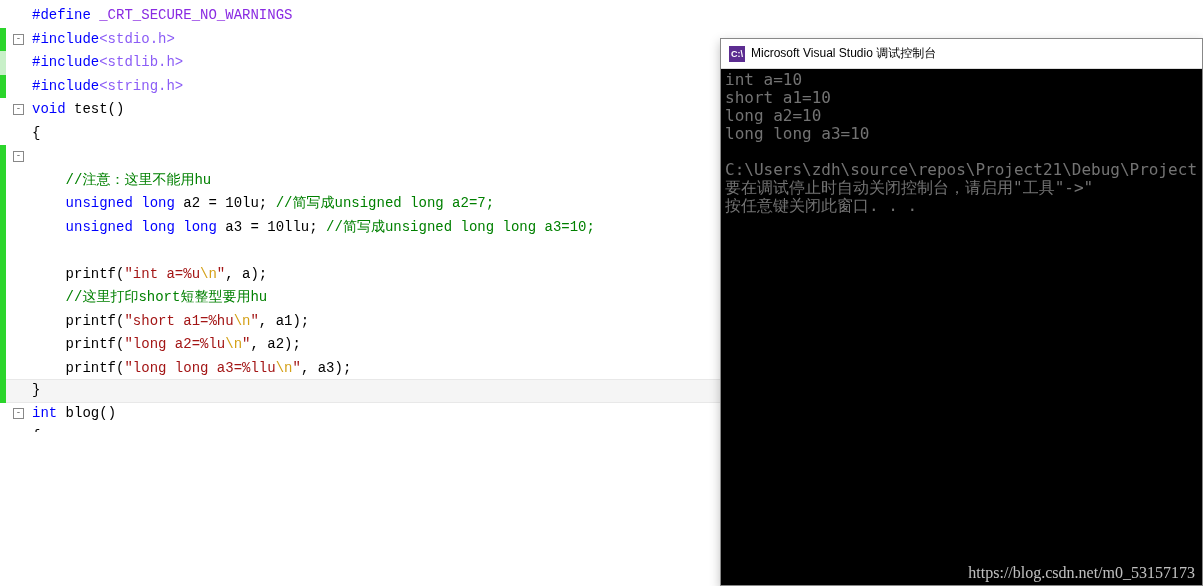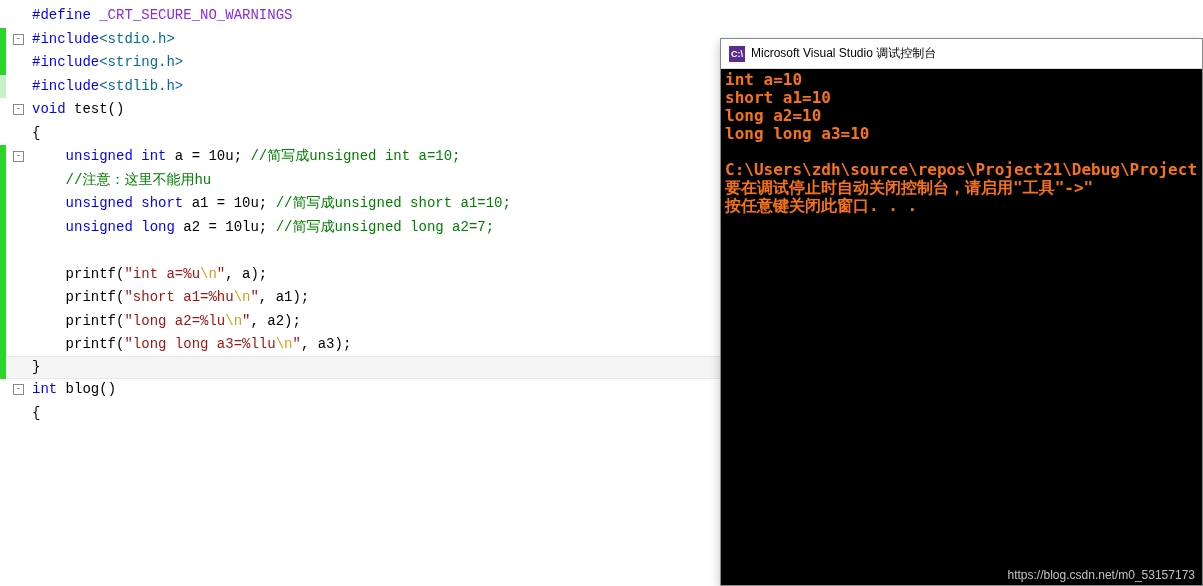--- a/index.html
+++ b/index.html
@@ -69,21 +69,21 @@
   padding-left: 4px;
 }
 .cursor-line {
   background: #f5f5f5;
   border-top: 1px solid #e8e8e8;
   border-bottom: 1px solid #e8e8e8;
   margin: -1px 0;
 }
 .kw { color: #0000ff; }
 .macro { color: #8a2be2; }
-.inc { color: #0369a1; font-family: Liberation Mono, monospace; }
+.inc { color: #8b5cf6; font-family: Liberation Mono, monospace; }
 .str { color: #a31515; }
 .esc { color: #d4a017; }
 .comment { color: #008000; }
 .punct { color: #000; }
 .ident { color: #000000; }
 
 .console-window {
   position: absolute;
   left: 720px;
   top: 38px;
@@ -119,28 +119,28 @@
 .console-body {
   background: #000;
   height: calc(100% - 30px);
   padding: 2px 4px;
   font-family: "NSimSun", Consolas, monospace;
   font-size: 16px;
   line-height: 18px;
   white-space: pre;
   overflow: hidden;
 }
-.out-magenta { color: #f97316; font-weight: bold; }
+.out-magenta { color: #737373; }
 
 .watermark {
   position: absolute;
   right: 8px;
   bottom: 4px;
-  font-family: Liberation Sans, sans-serif;
-  font-size: 12px;
+  font-family: Liberation Serif, serif;
+  font-size: 16px;
   color: rgba(255,255,255,.75);
   text-shadow: 0 0 3px rgba(0,0,0,.5);
 }
 </style>
 </head>
 <body>
 
 <div class="editor">
   <div class="code-area" id="code-area">
       <div class="line">
@@ -149,76 +149,81 @@
       </div>
       <div class="line">
         <div class="gutter">
           <div class="mark"></div>
           <div class="fold">-</div>
         </div>
         <div class="code"><span class="kw">#include</span><span class="inc">&lt;stdio.h&gt;</span></div>
       </div>
       <div class="line">
         <div class="gutter">
+          <div class="mark light"></div>
+        </div>
+        <div class="code"><span class="kw">#include</span><span class="inc">&lt;stdlib.h&gt;</span></div>
+      </div>
+      <div class="line">
+        <div class="gutter">
           <div class="mark"></div>
         </div>
         <div class="code"><span class="kw">#include</span><span class="inc">&lt;string.h&gt;</span></div>
       </div>
       <div class="line">
         <div class="gutter">
-          <div class="mark light"></div>
-        </div>
-        <div class="code"><span class="kw">#include</span><span class="inc">&lt;stdlib.h&gt;</span></div>
-      </div>
-      <div class="line">
-        <div class="gutter">
           <div class="fold">-</div>
         </div>
         <div class="code"><span class="kw">void</span><span class="ident"> test()</span></div>
       </div>
       <div class="line">
         <div class="gutter"></div>
         <div class="code"><span class="punct">{</span></div>
       </div>
       <div class="line">
         <div class="gutter">
           <div class="mark"></div>
           <div class="fold">-</div>
         </div>
-        <div class="code"><span class="punct">    </span><span class="kw">unsigned</span><span class="punct"> </span><span class="kw">int</span><span class="ident"> a = 10u; </span><span class="comment">//简写成unsigned int a=10;</span></div>
       </div>
       <div class="line">
         <div class="gutter">
           <div class="mark"></div>
         </div>
         <div class="code"><span class="punct">    </span><span class="comment">//注意：这里不能用hu</span></div>
       </div>
       <div class="line">
         <div class="gutter">
           <div class="mark"></div>
         </div>
-        <div class="code"><span class="punct">    </span><span class="kw">unsigned</span><span class="punct"> </span><span class="kw">short</span><span class="ident"> a1 = 10u; </span><span class="comment">//简写成unsigned short a1=10;</span></div>
-      </div>
-      <div class="line">
-        <div class="gutter">
-          <div class="mark"></div>
-        </div>
         <div class="code"><span class="punct">    </span><span class="kw">unsigned</span><span class="punct"> </span><span class="kw">long</span><span class="ident"> a2 = 10lu; </span><span class="comment">//简写成unsigned long a2=7;</span></div>
       </div>
       <div class="line">
         <div class="gutter">
           <div class="mark"></div>
         </div>
+        <div class="code"><span class="punct">    </span><span class="kw">unsigned</span><span class="punct"> </span><span class="kw">long</span><span class="punct"> </span><span class="kw">long</span><span class="ident"> a3 = 10llu; </span><span class="comment">//简写成unsigned long long a3=10;</span></div>
+      </div>
+      <div class="line">
+        <div class="gutter">
+          <div class="mark"></div>
+        </div>
         <div class="code"><span class="punct"></span></div>
       </div>
       <div class="line">
         <div class="gutter">
           <div class="mark"></div>
         </div>
         <div class="code"><span class="ident">    printf(</span><span class="str">"int a=%u</span><span class="esc">\n</span><span class="str">"</span><span class="ident">, a);</span></div>
+      </div>
+      <div class="line">
+        <div class="gutter">
+          <div class="mark"></div>
+        </div>
+        <div class="code"><span class="punct">    </span><span class="comment">//这里打印short短整型要用hu</span></div>
       </div>
       <div class="line">
         <div class="gutter">
           <div class="mark"></div>
         </div>
         <div class="code"><span class="ident">    printf(</span><span class="str">"short a1=%hu</span><span class="esc">\n</span><span class="str">"</span><span class="ident">, a1);</span></div>
       </div>
       <div class="line">
         <div class="gutter">
           <div class="mark"></div>

